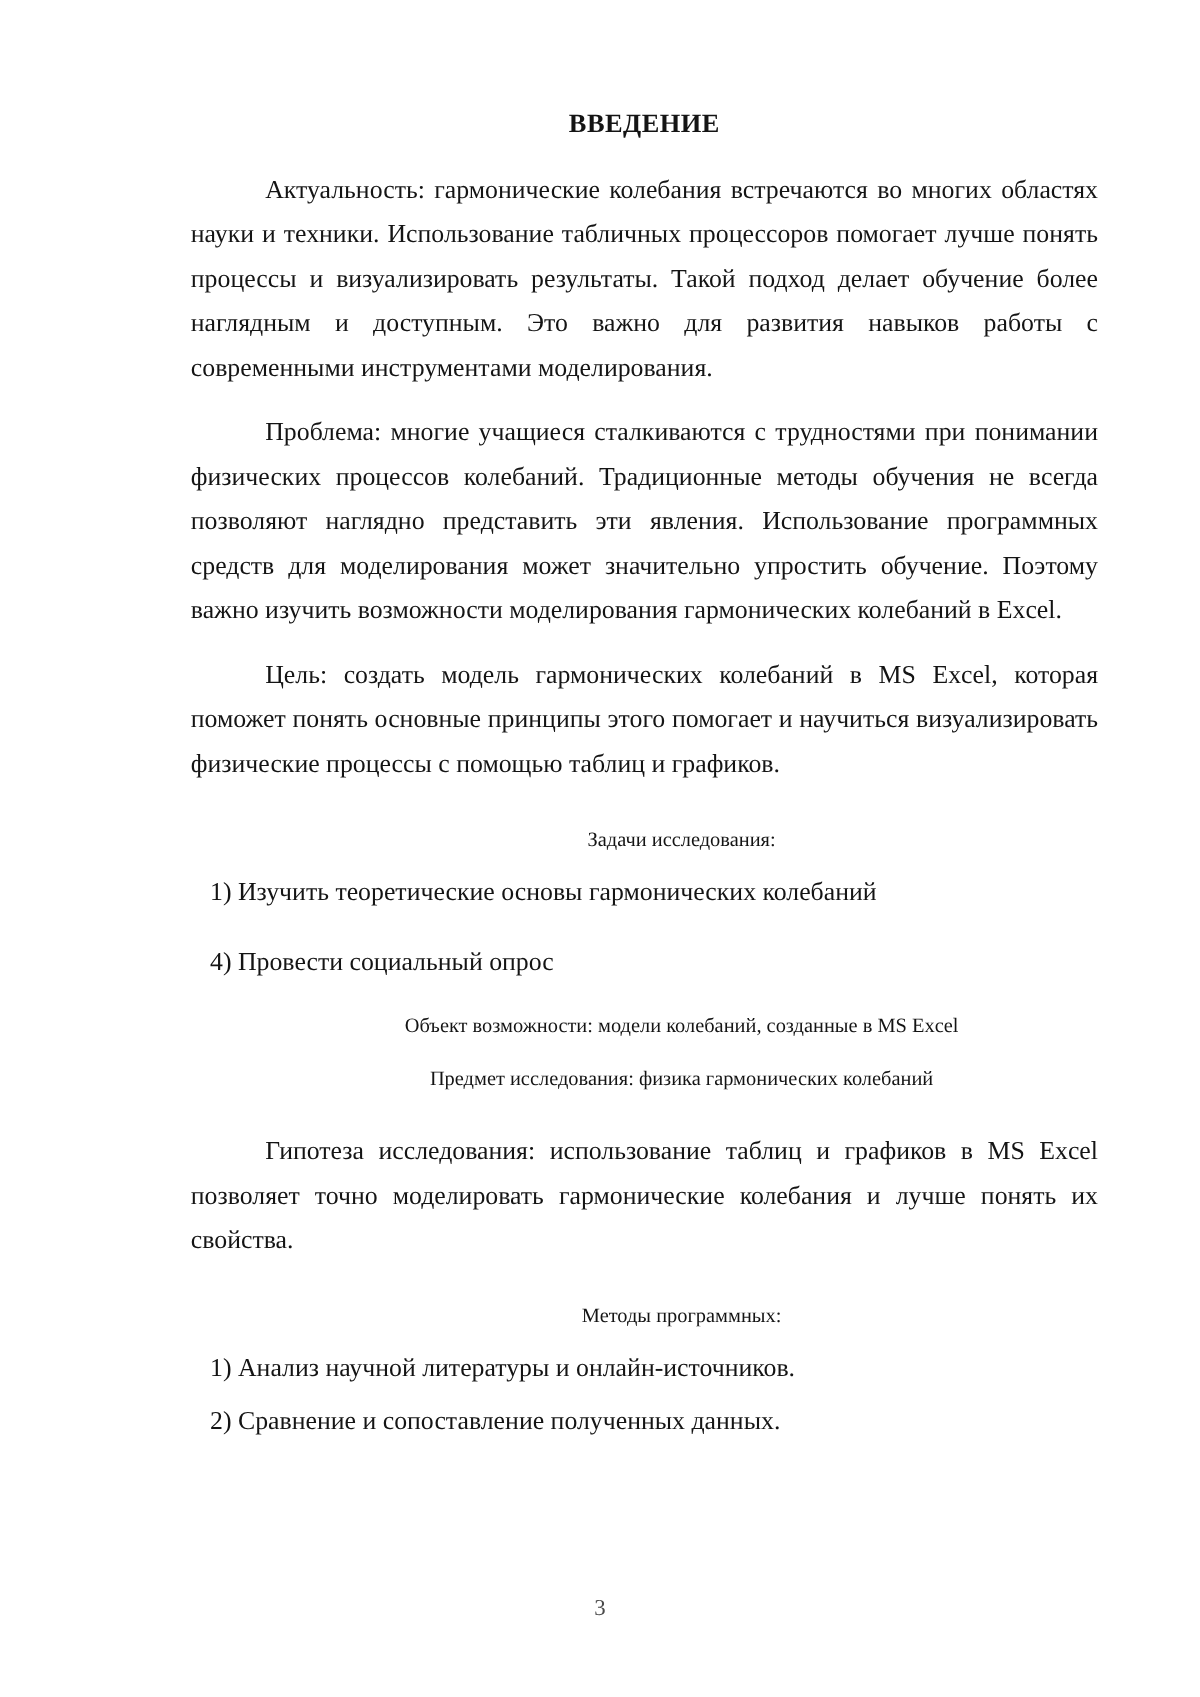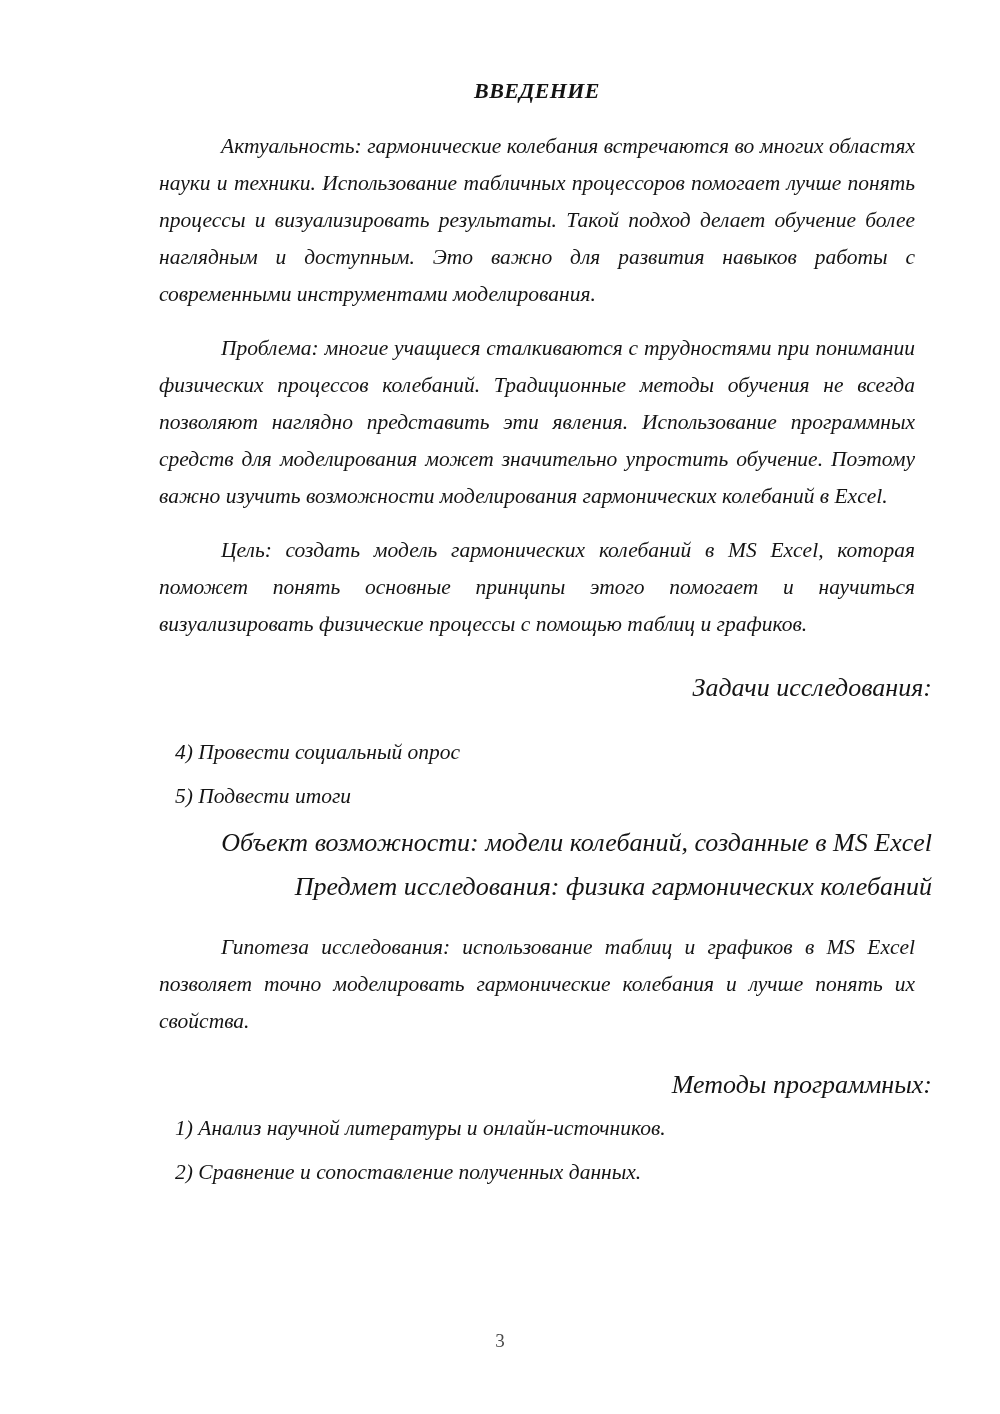--- a/index.html
+++ b/index.html
@@ -14,23 +14,22 @@
     background: #ffffff;
     margin: 0 auto;
     overflow: hidden;
     font-family: "Liberation Serif", "DejaVu Serif", serif;
     color: #141414;
     box-sizing: border-box;
   }
   .content {
     position: absolute;
     left: 142px;
-    top: 76px;
+    top: 88px;
     width: 790px;
-    font-style: italic;
   }
   .doc-heading {
     font-size: 22px;
     font-weight: bold;
     text-align: center;
     letter-spacing: 0.4px;
     line-height: 30px;
     margin: 0 0 22px 0;
   }
   p.para {
@@ -40,23 +39,23 @@
     text-align: justify;
     text-justify: inter-word;
     text-indent: 62px;
     hyphens: none;
   }
   p.para + p.para {
     margin-top: 9px;
   }
   p.simple {
     margin: 0;
-    font-size: 26px;
+    font-size: 17px;
     line-height: 37px;
-    text-align: right;
+    text-align: center;
     text-indent: 62px;
   }
   p.listitem {
     margin: 0;
     font-size: 21.5px;
     line-height: 37px;
     text-align: left;
     text-indent: 33px;
   }
   .spacer-7 { height: 7px; }
@@ -87,26 +86,26 @@
     <p class="para">Проблема: многие учащиеся сталкиваются с трудностями при понимании физических процессов колебаний. Традиционные методы обучения не всегда позволяют наглядно представить эти явления. Использование программных средств для моделирования может значительно упростить обучение. Поэтому важно изучить возможности моделирования гармонических колебаний в Excel.</p>
 
     <p class="para">Цель: создать модель гармонических колебаний в MS Excel, которая поможет понять основные принципы этого помогает и научиться визуализировать физические процессы с помощью таблиц и графиков.</p>
 
     <div class="spacer-9"></div>
 
     <p class="simple">Задачи исследования:</p>
 
     <div class="spacer-7"></div>
 
+    <p class="listitem">1) Изучить теоретические основы гармонических колебаний</p>
     <div class="spacer-7"></div>
     <div class="spacer-7"></div>
     <div class="spacer-7"></div>
     <p class="listitem">4) Провести социальный опрос</p>
     <div class="spacer-7"></div>
-    <p class="listitem">5) Подвести итоги</p>
 
     <div class="spacer-9"></div>
 
     <p class="simple">Объект возможности: модели колебаний, созданные в MS Excel</p>
 
     <div class="spacer-7"></div>
 
     <p class="simple">Предмет исследования: физика гармонических колебаний</p>
 
     <div class="spacer-7"></div>

